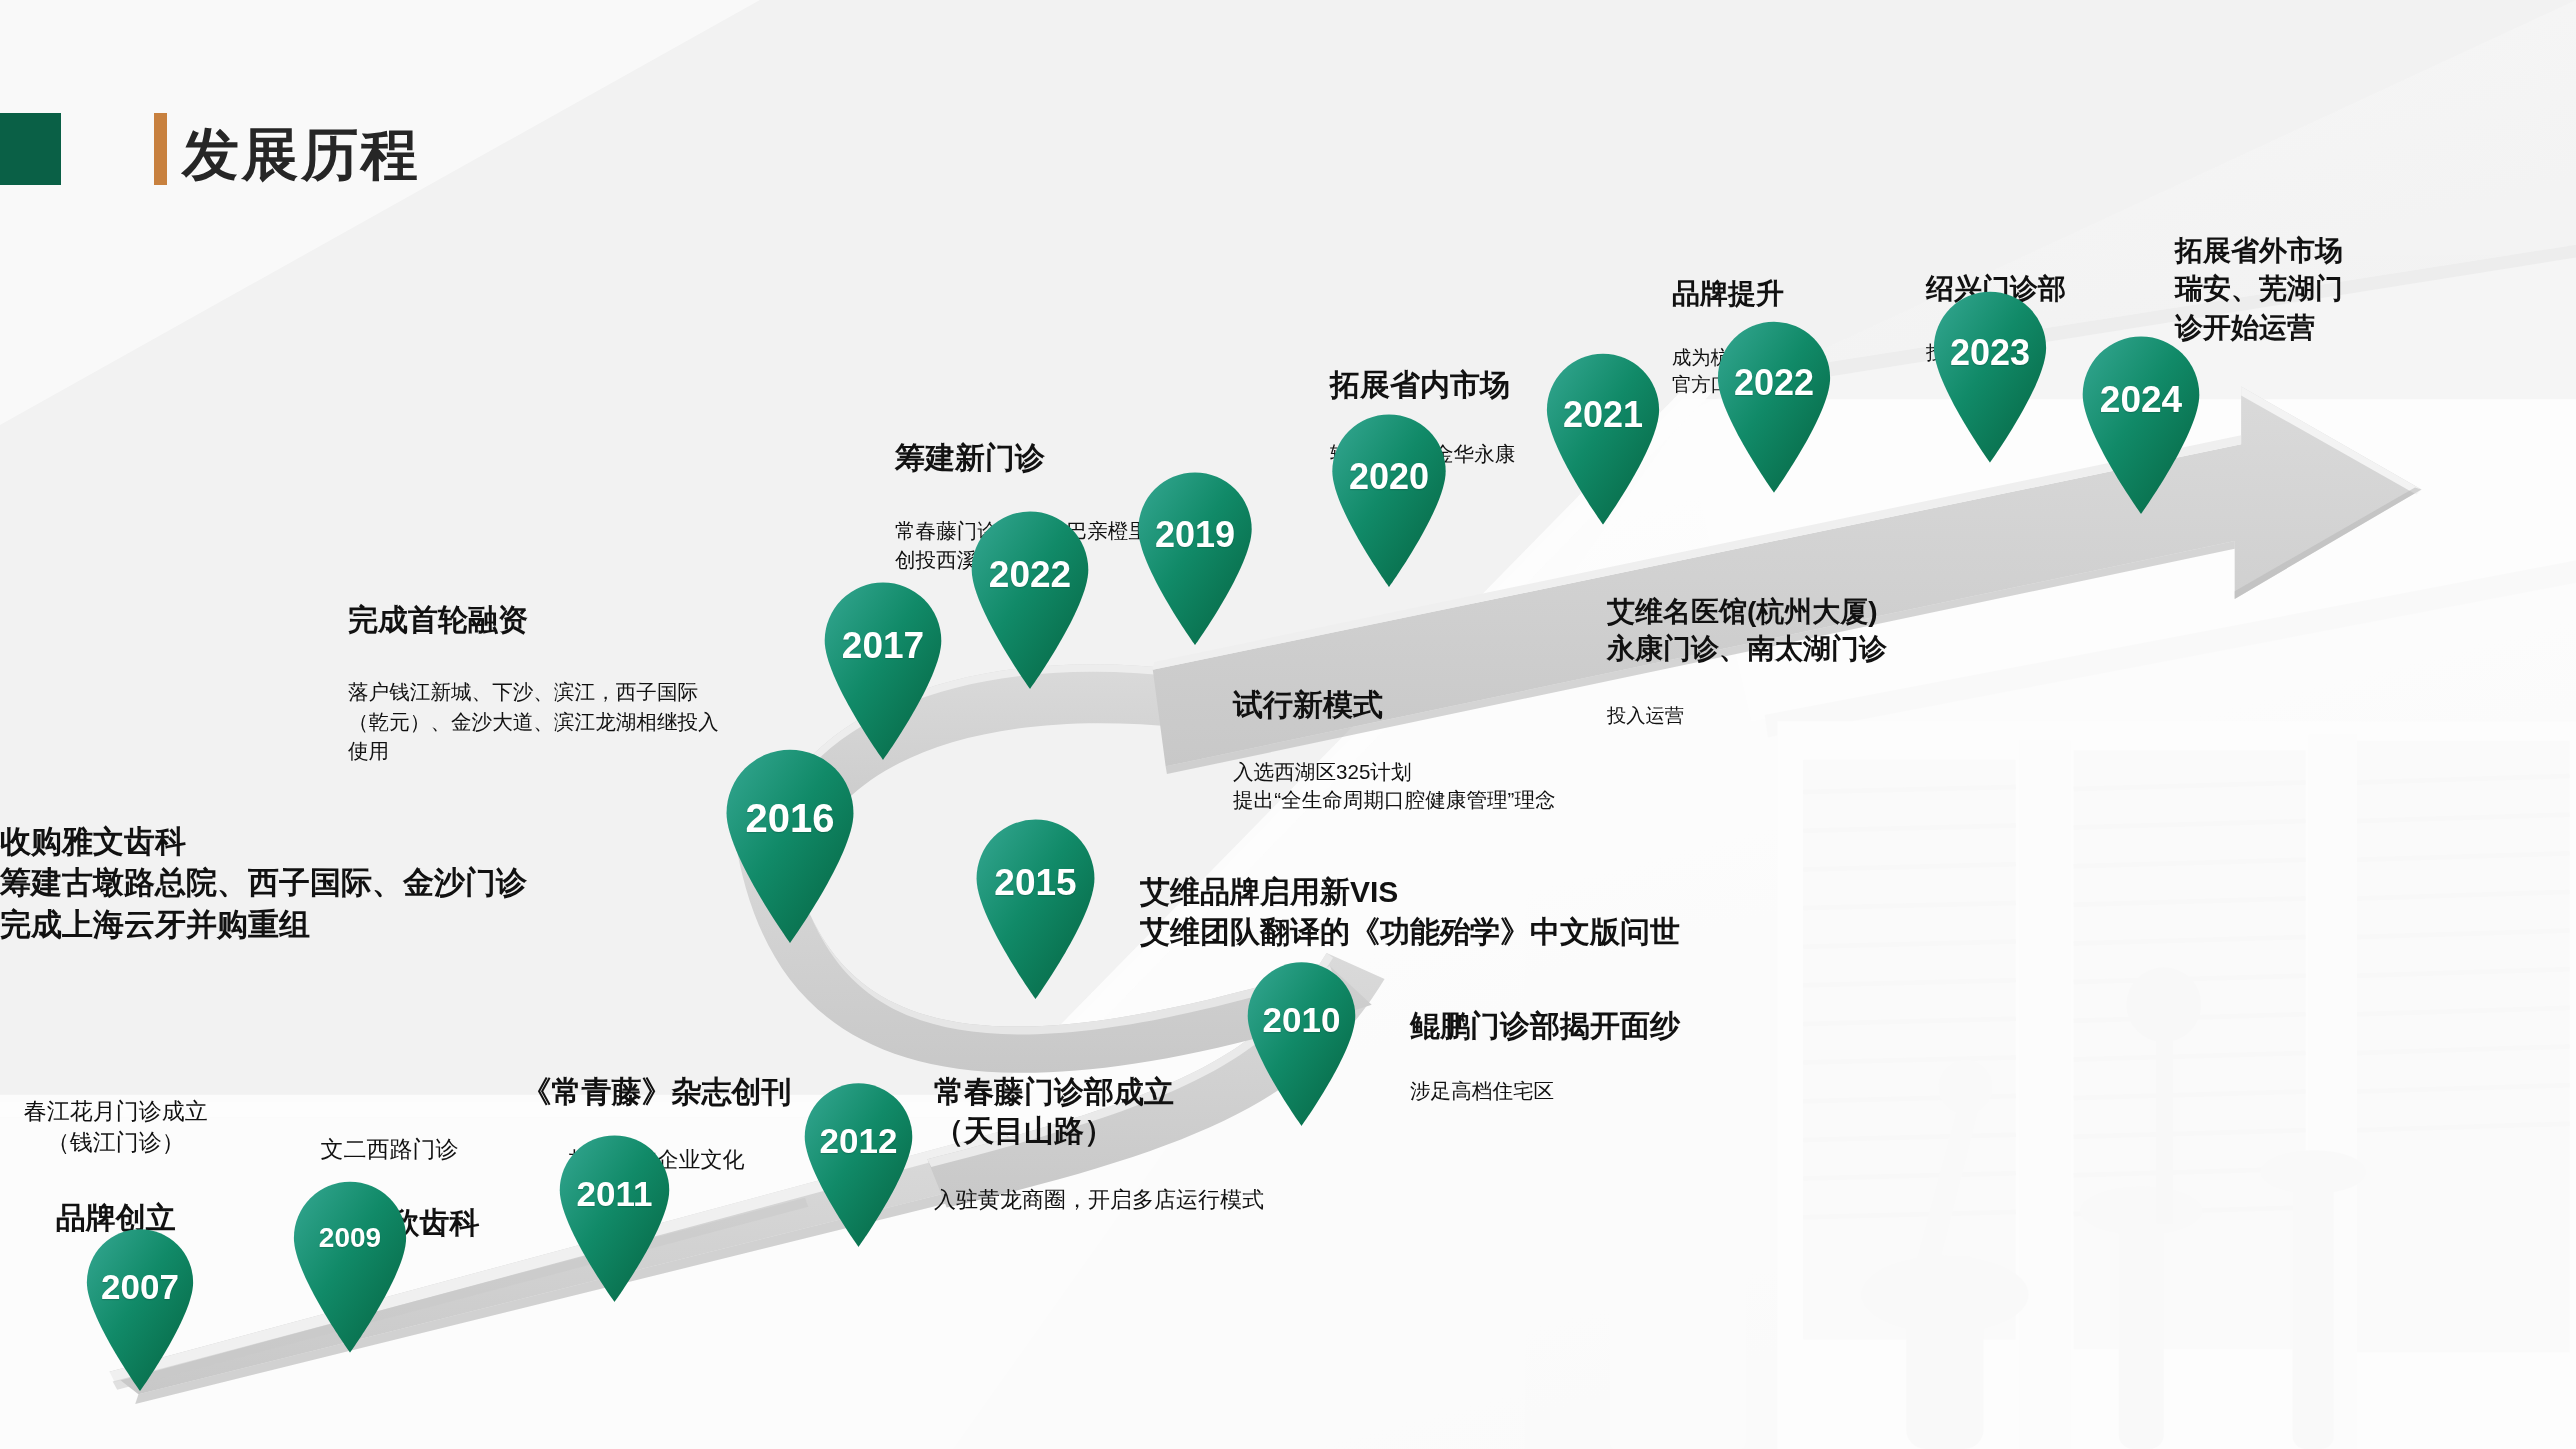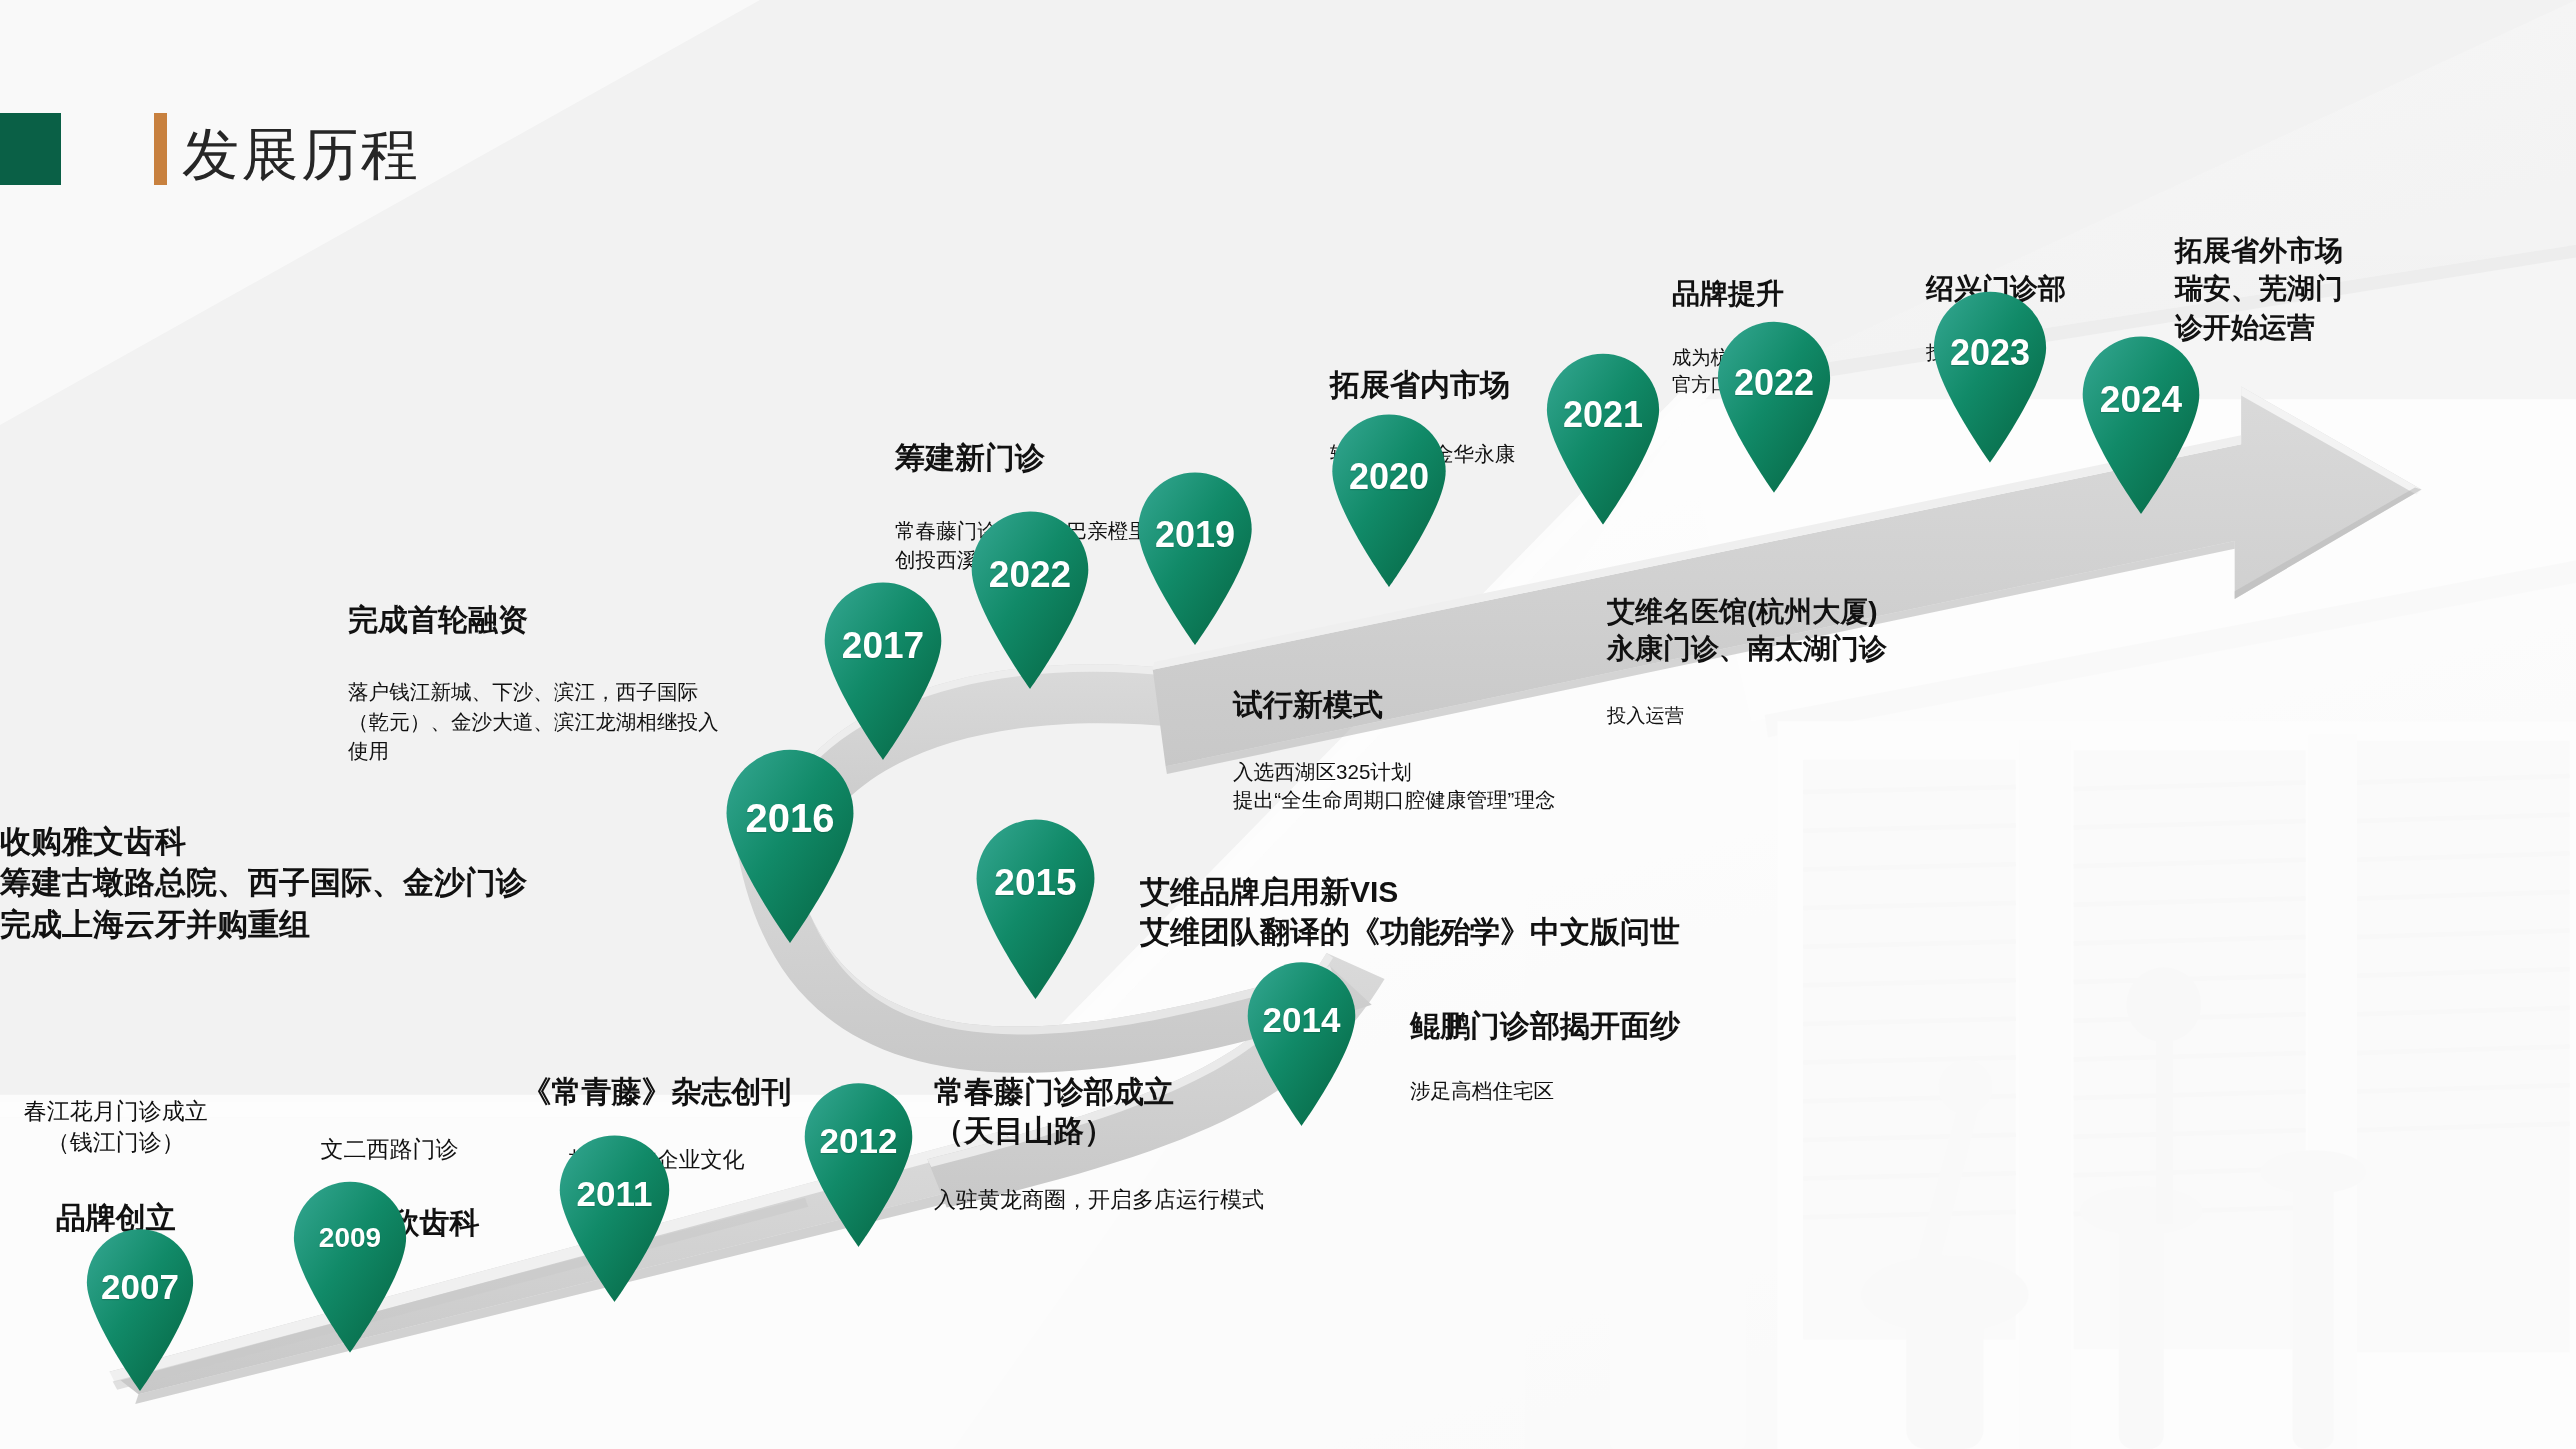--- a/index.html
+++ b/index.html
@@ -15,21 +15,21 @@
   
   #bg-svg{position:absolute;left:0;top:0;width:2576px;height:1449px;}
 
   
   #header{position:absolute;left:0;top:113px;display:flex;align-items:center;height:71px;}
   .hdr-green{width:61px;height:72px;background:#0a6046;}
   .hdr-gap{width:93px;height:0.6px;}
   .hdr-orange{width:13px;height:72px;background:#c8813f;}
   #title{
     position:absolute;left:182px;top:117px;
-    font-size:57px;font-weight:normal;color:#262626;letter-spacing:2.6px;
+    font-size:57px;font-weight:bold;color:#262626;letter-spacing:2.6px;
     white-space:nowrap;
   }
 
   
   .pin{position:absolute;}
   .pin-shape{position:absolute;left:0;top:0;}
   .pin-year{
     position:absolute;left:0;top:0;width:100%;
     text-align:center;color:#ffffff;font-weight:bold;
     text-shadow:0 0.6px 1.3px rgba(0,0,0,.18);
@@ -295,21 +295,21 @@
     <svg class="pin-shape" width="117" height="166" viewBox="0 0 100 142">
       <path d="M50 142 C50 142 4 78 4 48 A46 46 0 1 1 96 48 C96 78 50 142 50 142 Z" fill="url(#pinGrad)"></path>
     </svg>
     <div class="pin-year" style="top:40px;font-size:35px;">2012</div>
   </div>
 
   <div class="pin" style="left:1243px;top:960px;width:117px;height:166px;">
     <svg class="pin-shape" width="117" height="166" viewBox="0 0 100 142">
       <path d="M50 142 C50 142 4 78 4 48 A46 46 0 1 1 96 48 C96 78 50 142 50 142 Z" fill="url(#pinGrad)"></path>
     </svg>
-    <div class="pin-year" style="top:40px;font-size:35px;">2014</div>
+    <div class="pin-year" style="top:40px;font-size:35px;">2010</div>
   </div>
 
   <div class="pin" style="left:971px;top:817px;width:129px;height:182px;">
     <svg class="pin-shape" width="129" height="182" viewBox="0 0 100 142">
       <path d="M50 142 C50 142 4 78 4 48 A46 46 0 1 1 96 48 C96 78 50 142 50 142 Z" fill="url(#pinGrad)"></path>
     </svg>
     <div class="pin-year" style="top:45px;font-size:37px;">2015</div>
   </div>
 
   <div class="pin" style="left:721px;top:747px;width:138px;height:196px;">

